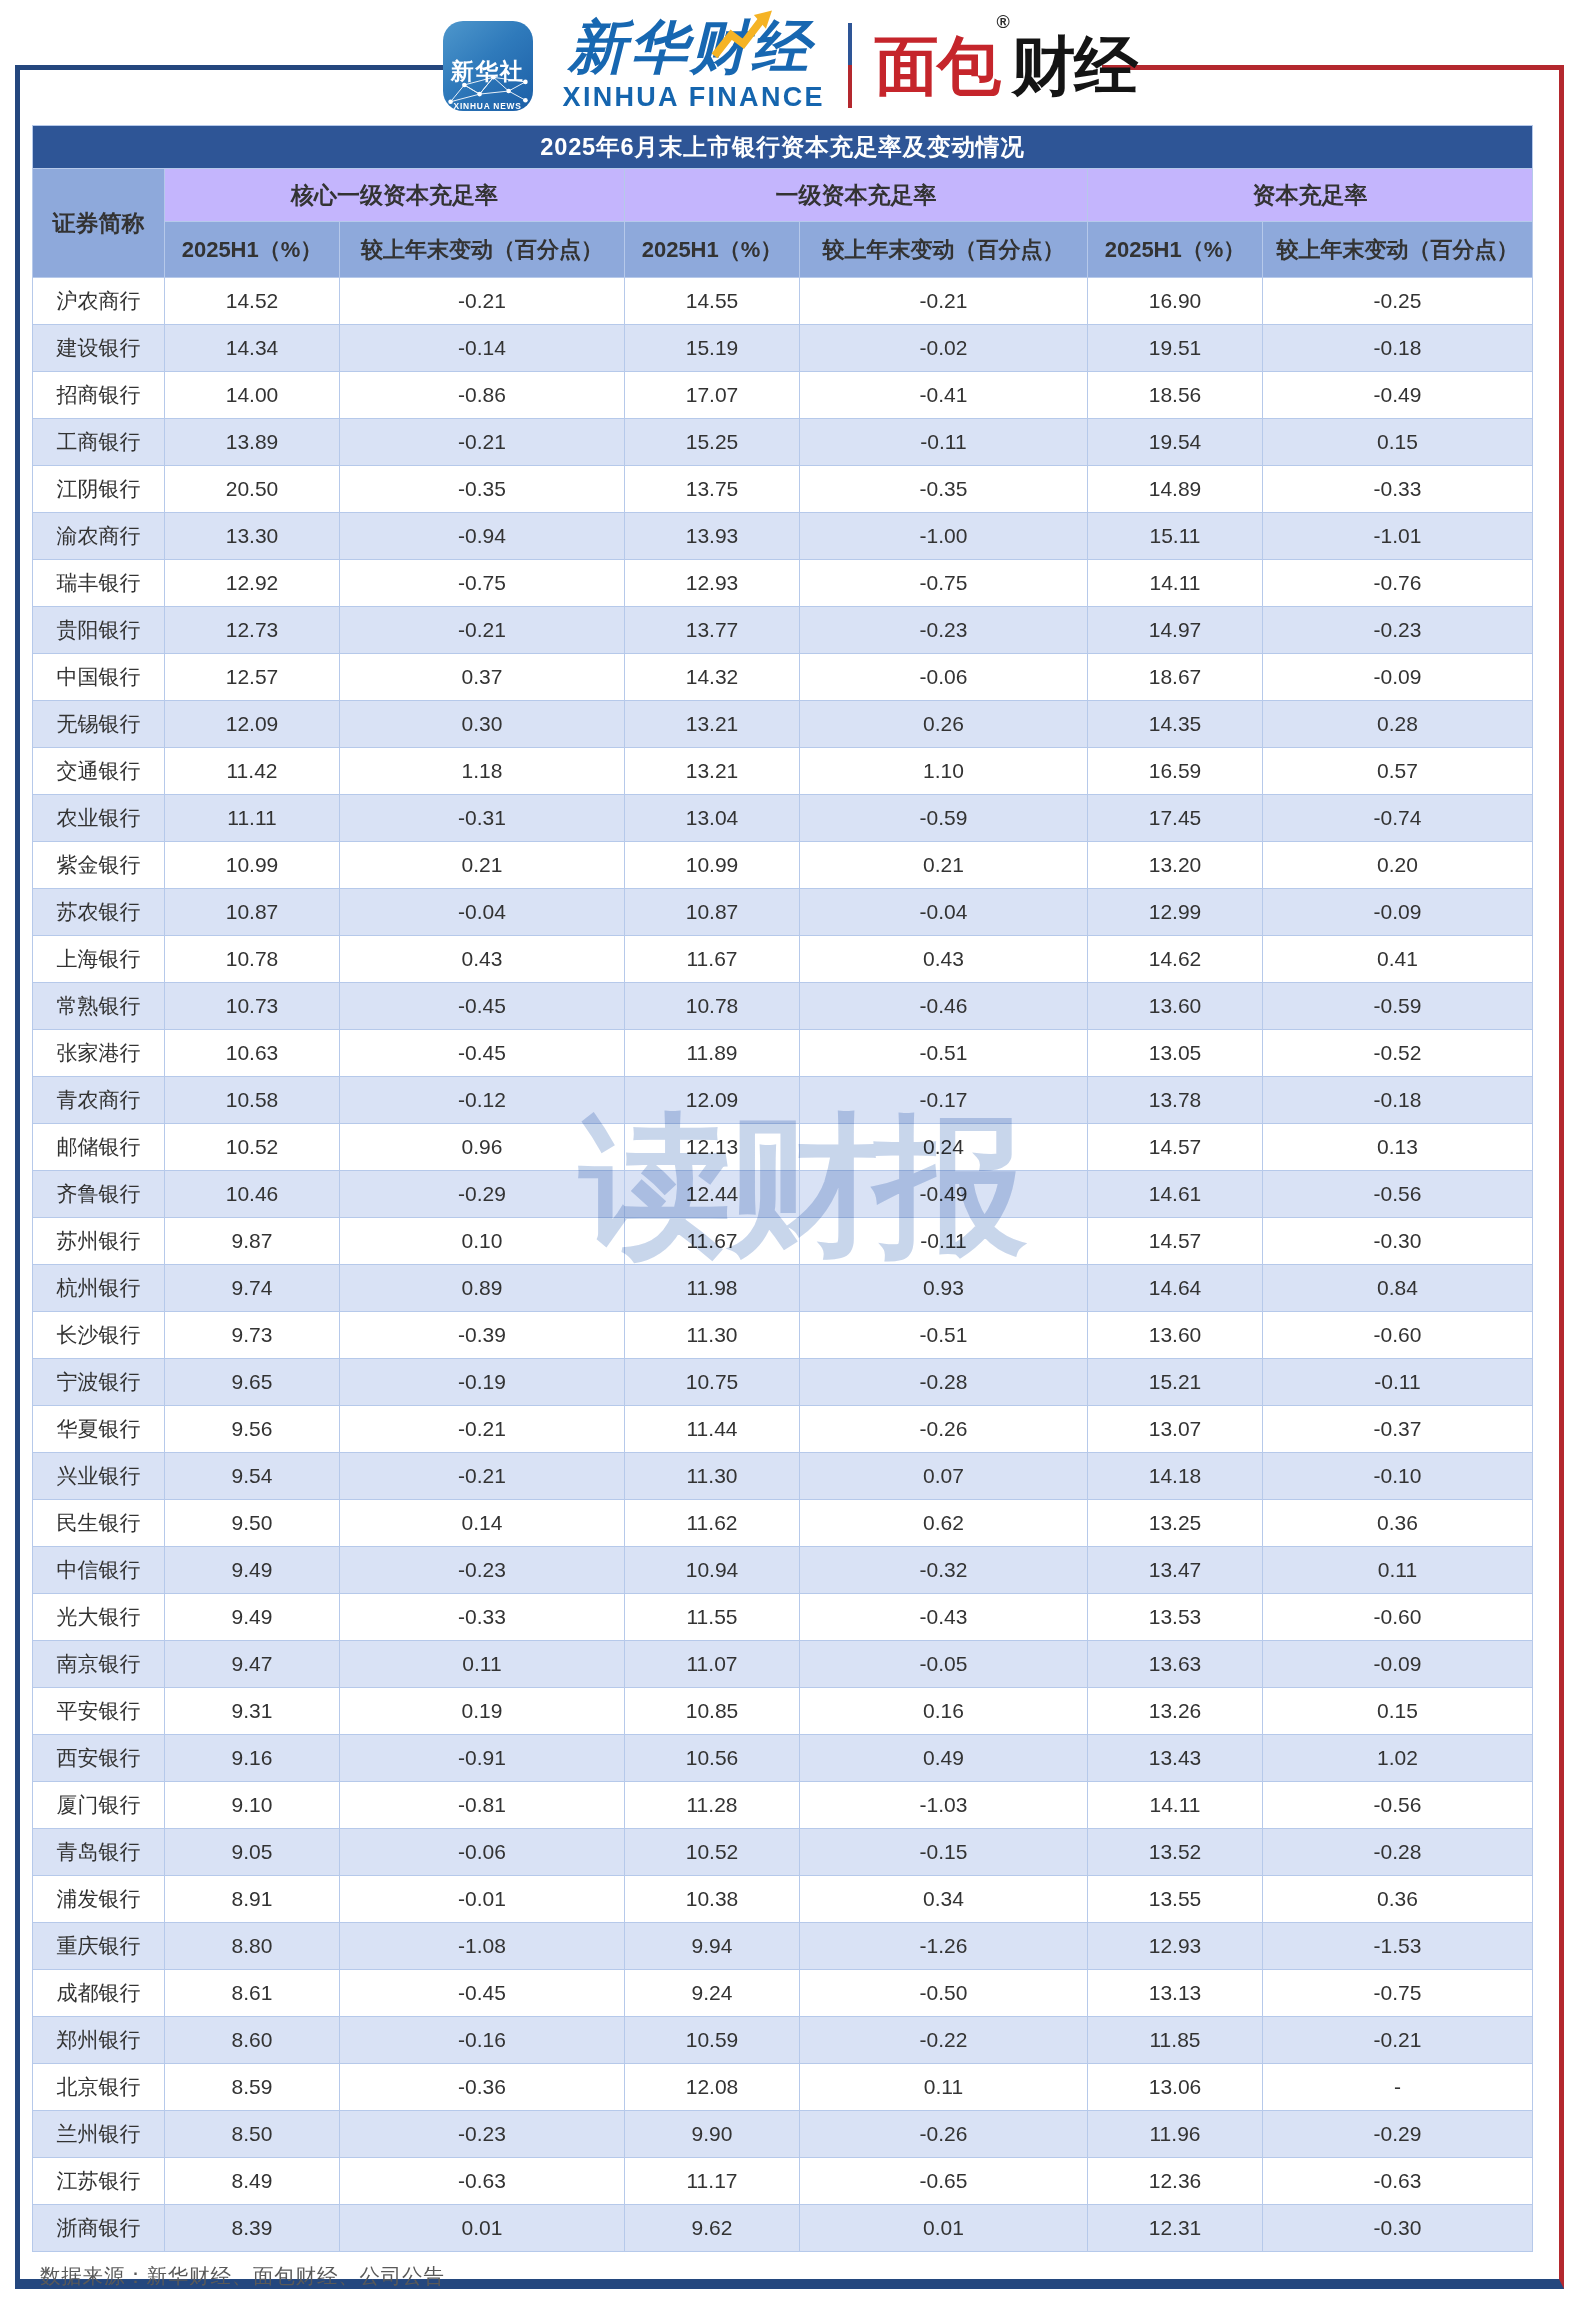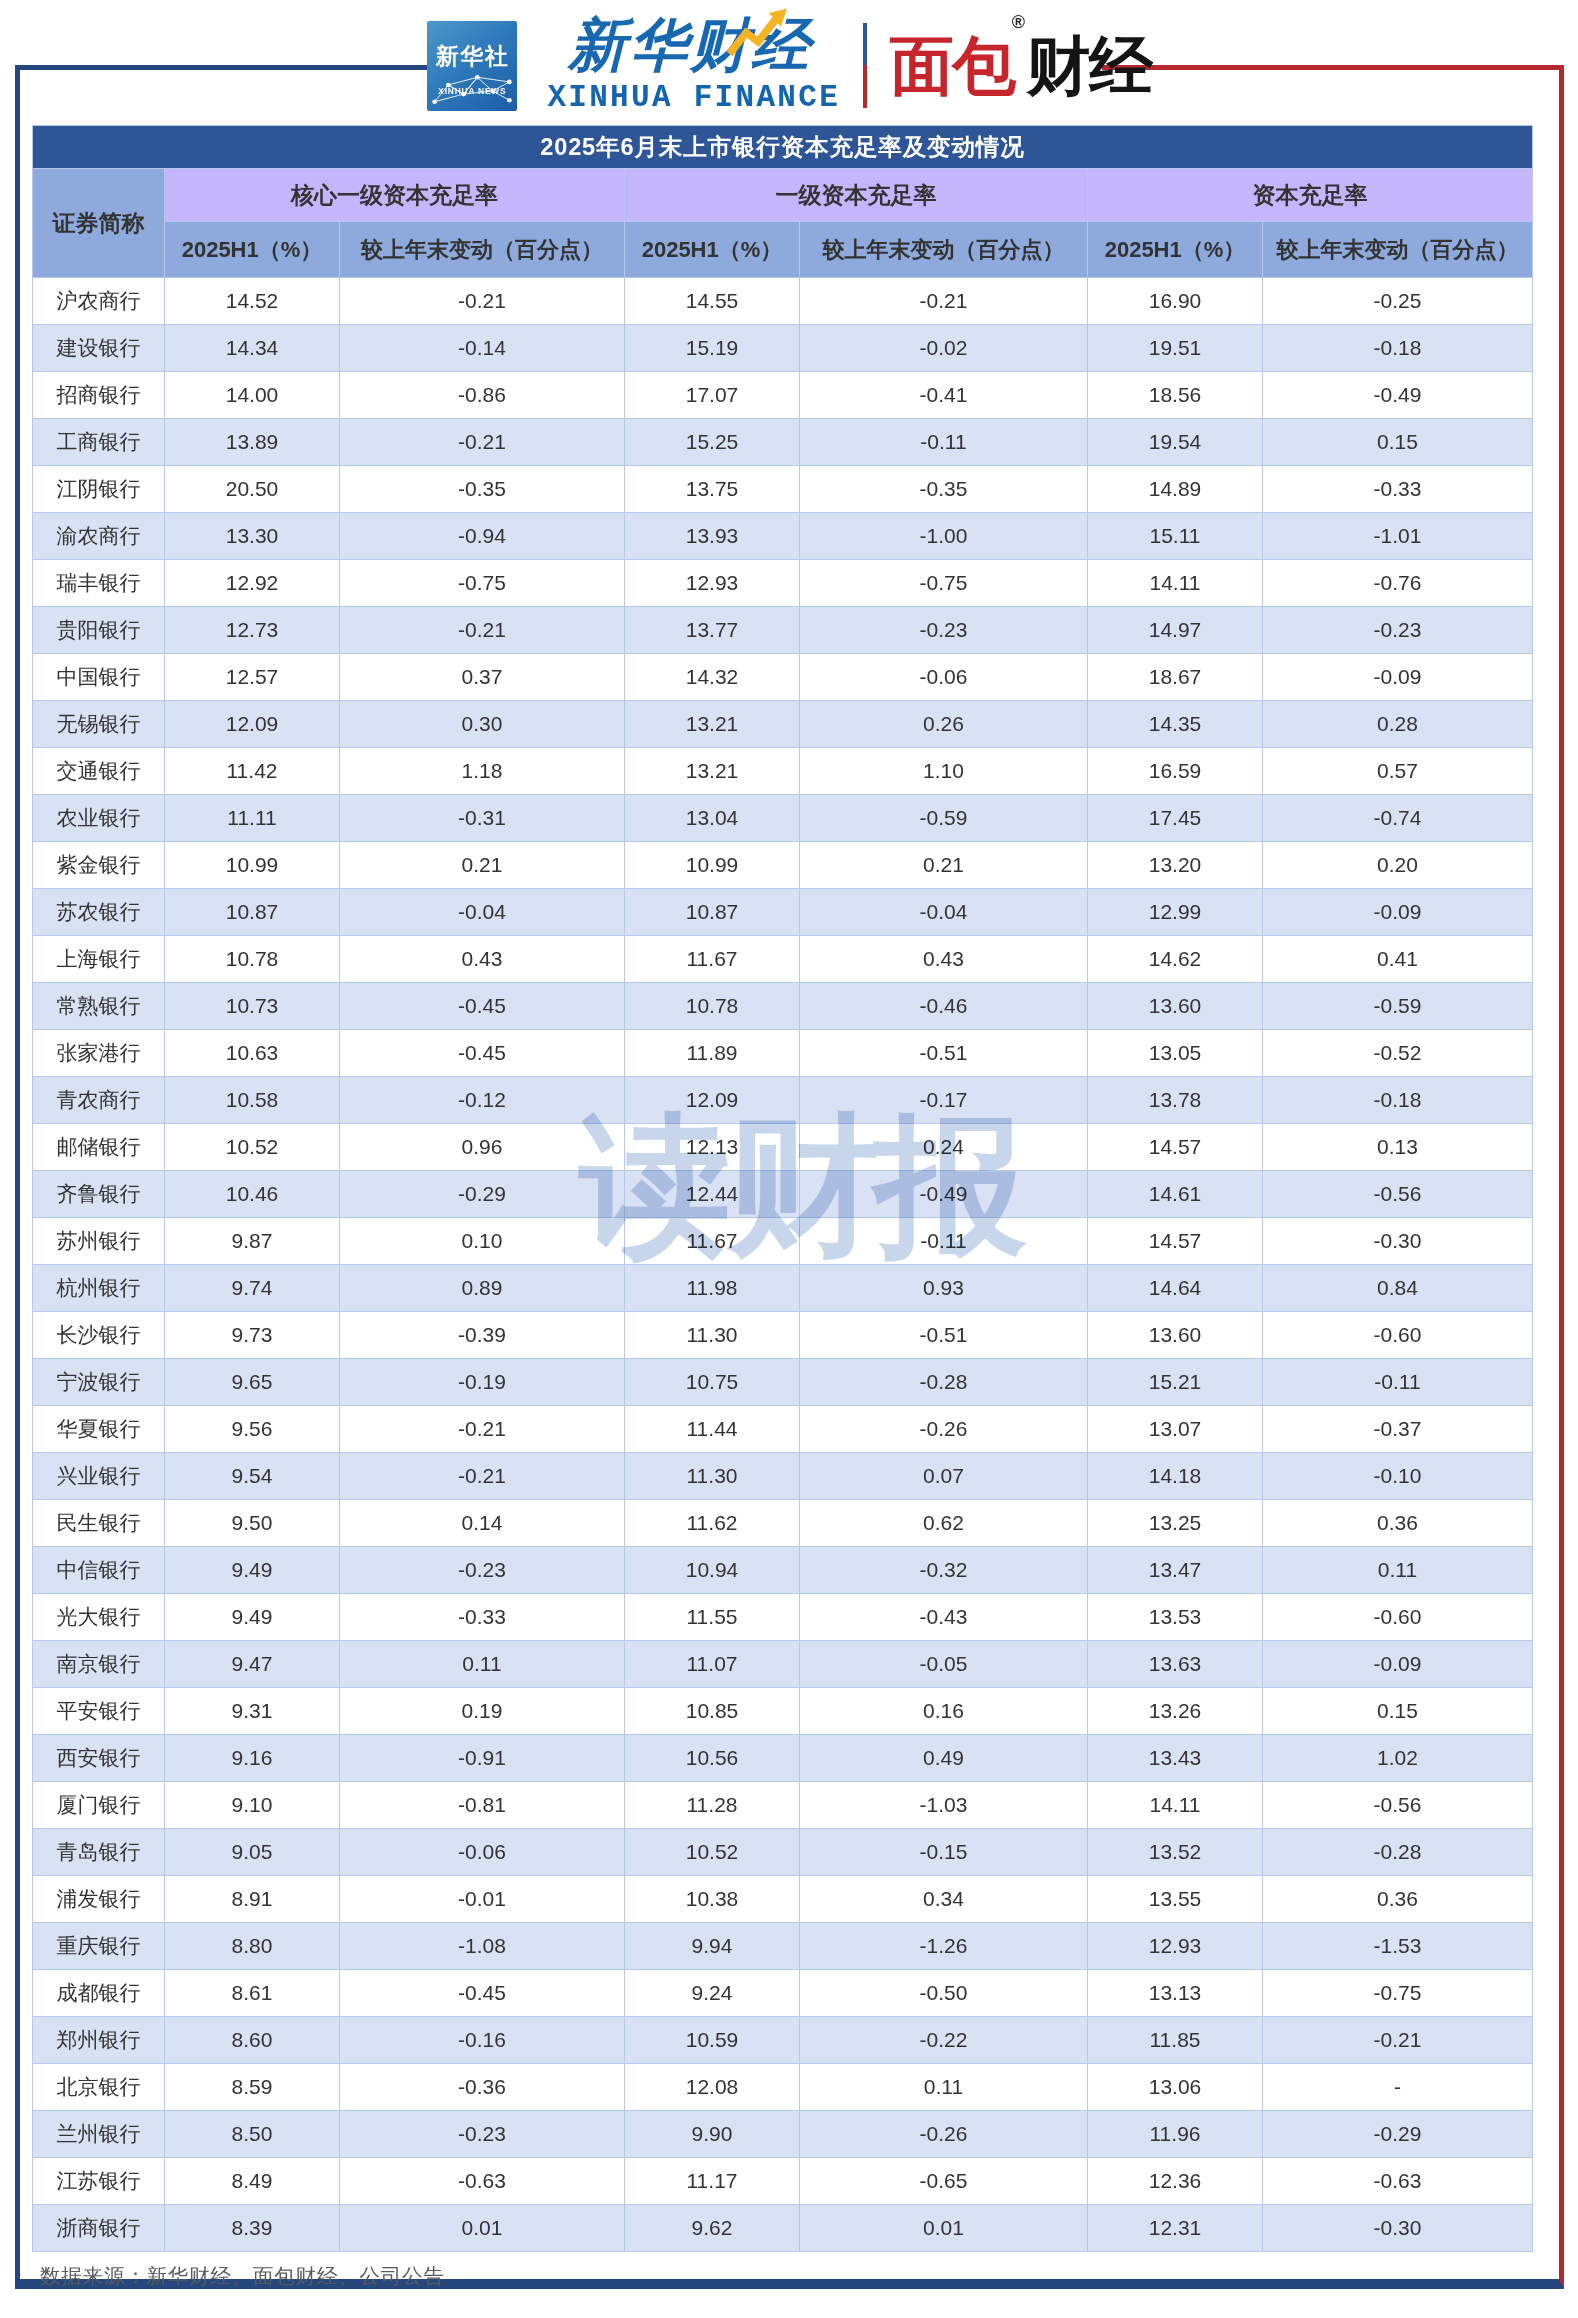--- a/index.html
+++ b/index.html
@@ -20,37 +20,37 @@
   }
   .top-line-left{position:absolute;left:0;top:0;width:470px;height:5.3px;background:#24477E;}
   .top-line-right{position:absolute;right:0;top:0;width:457px;height:5.3px;background:#B4282E;}
 
   
   .masthead{
     position:absolute;left:0;top:7.6px;width:100%;height:116px;
     display:flex;justify-content:center;align-items:center;gap:23px;z-index:4;
   }
   .app-icon{
-    width:90px;height:90px;border-radius:2px;
+    width:90px;height:90px;border-radius:20px;
     background:linear-gradient(140deg,#4E97CC 0%,#2F7ABB 45%,#1B5EA6 100%);
-    display:flex;flex-direction:column;align-items:center;justify-content:center;
+    display:flex;flex-direction:column;align-items:center;justify-content:flex-end;
     padding-top:10.7px;box-sizing:border-box;position:relative;overflow:hidden;
   }
   .app-icon .cn{color:#fff;font-size:23px;font-weight:700;letter-spacing:1.5px;line-height:1;}
   .app-icon .en{color:#fff;font-size:8.4px;font-weight:700;letter-spacing:0.8px;margin-top:18px;}
   .app-icon svg{position:absolute;bottom:3px;left:3px;}
   .xinhua-block{display:flex;flex-direction:column;align-items:center;position:relative;}
   .xinhua-cn{
     font-size:58px;font-weight:900;font-style:italic;color:#1767B1;
     letter-spacing:3px;line-height:1;white-space:nowrap;
   }
   .xinhua-arrow{position:absolute;right:50px;top:-9px;}
   .xinhua-en{
-    font-family:Liberation Mono, monospace;
-    font-size:31px;font-weight:700;color:#1565AE;letter-spacing:2.3px;margin-top:6px;white-space:nowrap;margin-left:7px;
+    font-family:Liberation Sans, sans-serif;
+    font-size:27px;font-weight:700;color:#1565AE;letter-spacing:2.3px;margin-top:6px;white-space:nowrap;margin-left:7px;
   }
   .masthead-divider{
     width:3.8px;height:85px;
     background:linear-gradient(#2E5596 0 50%,#B4282E 50% 100%);
   }
   .bread-logo{font-size:64px;font-weight:900;line-height:1;white-space:nowrap;letter-spacing:-1.5px;position:relative;}
   .bread-red{color:#C5252B;}
   .bread-black{color:#141414;}
   .bread-reg{font-size:18px;font-weight:700;color:#2b2b2b;vertical-align:top;position:relative;top:-21px;left:-3px;}
 

